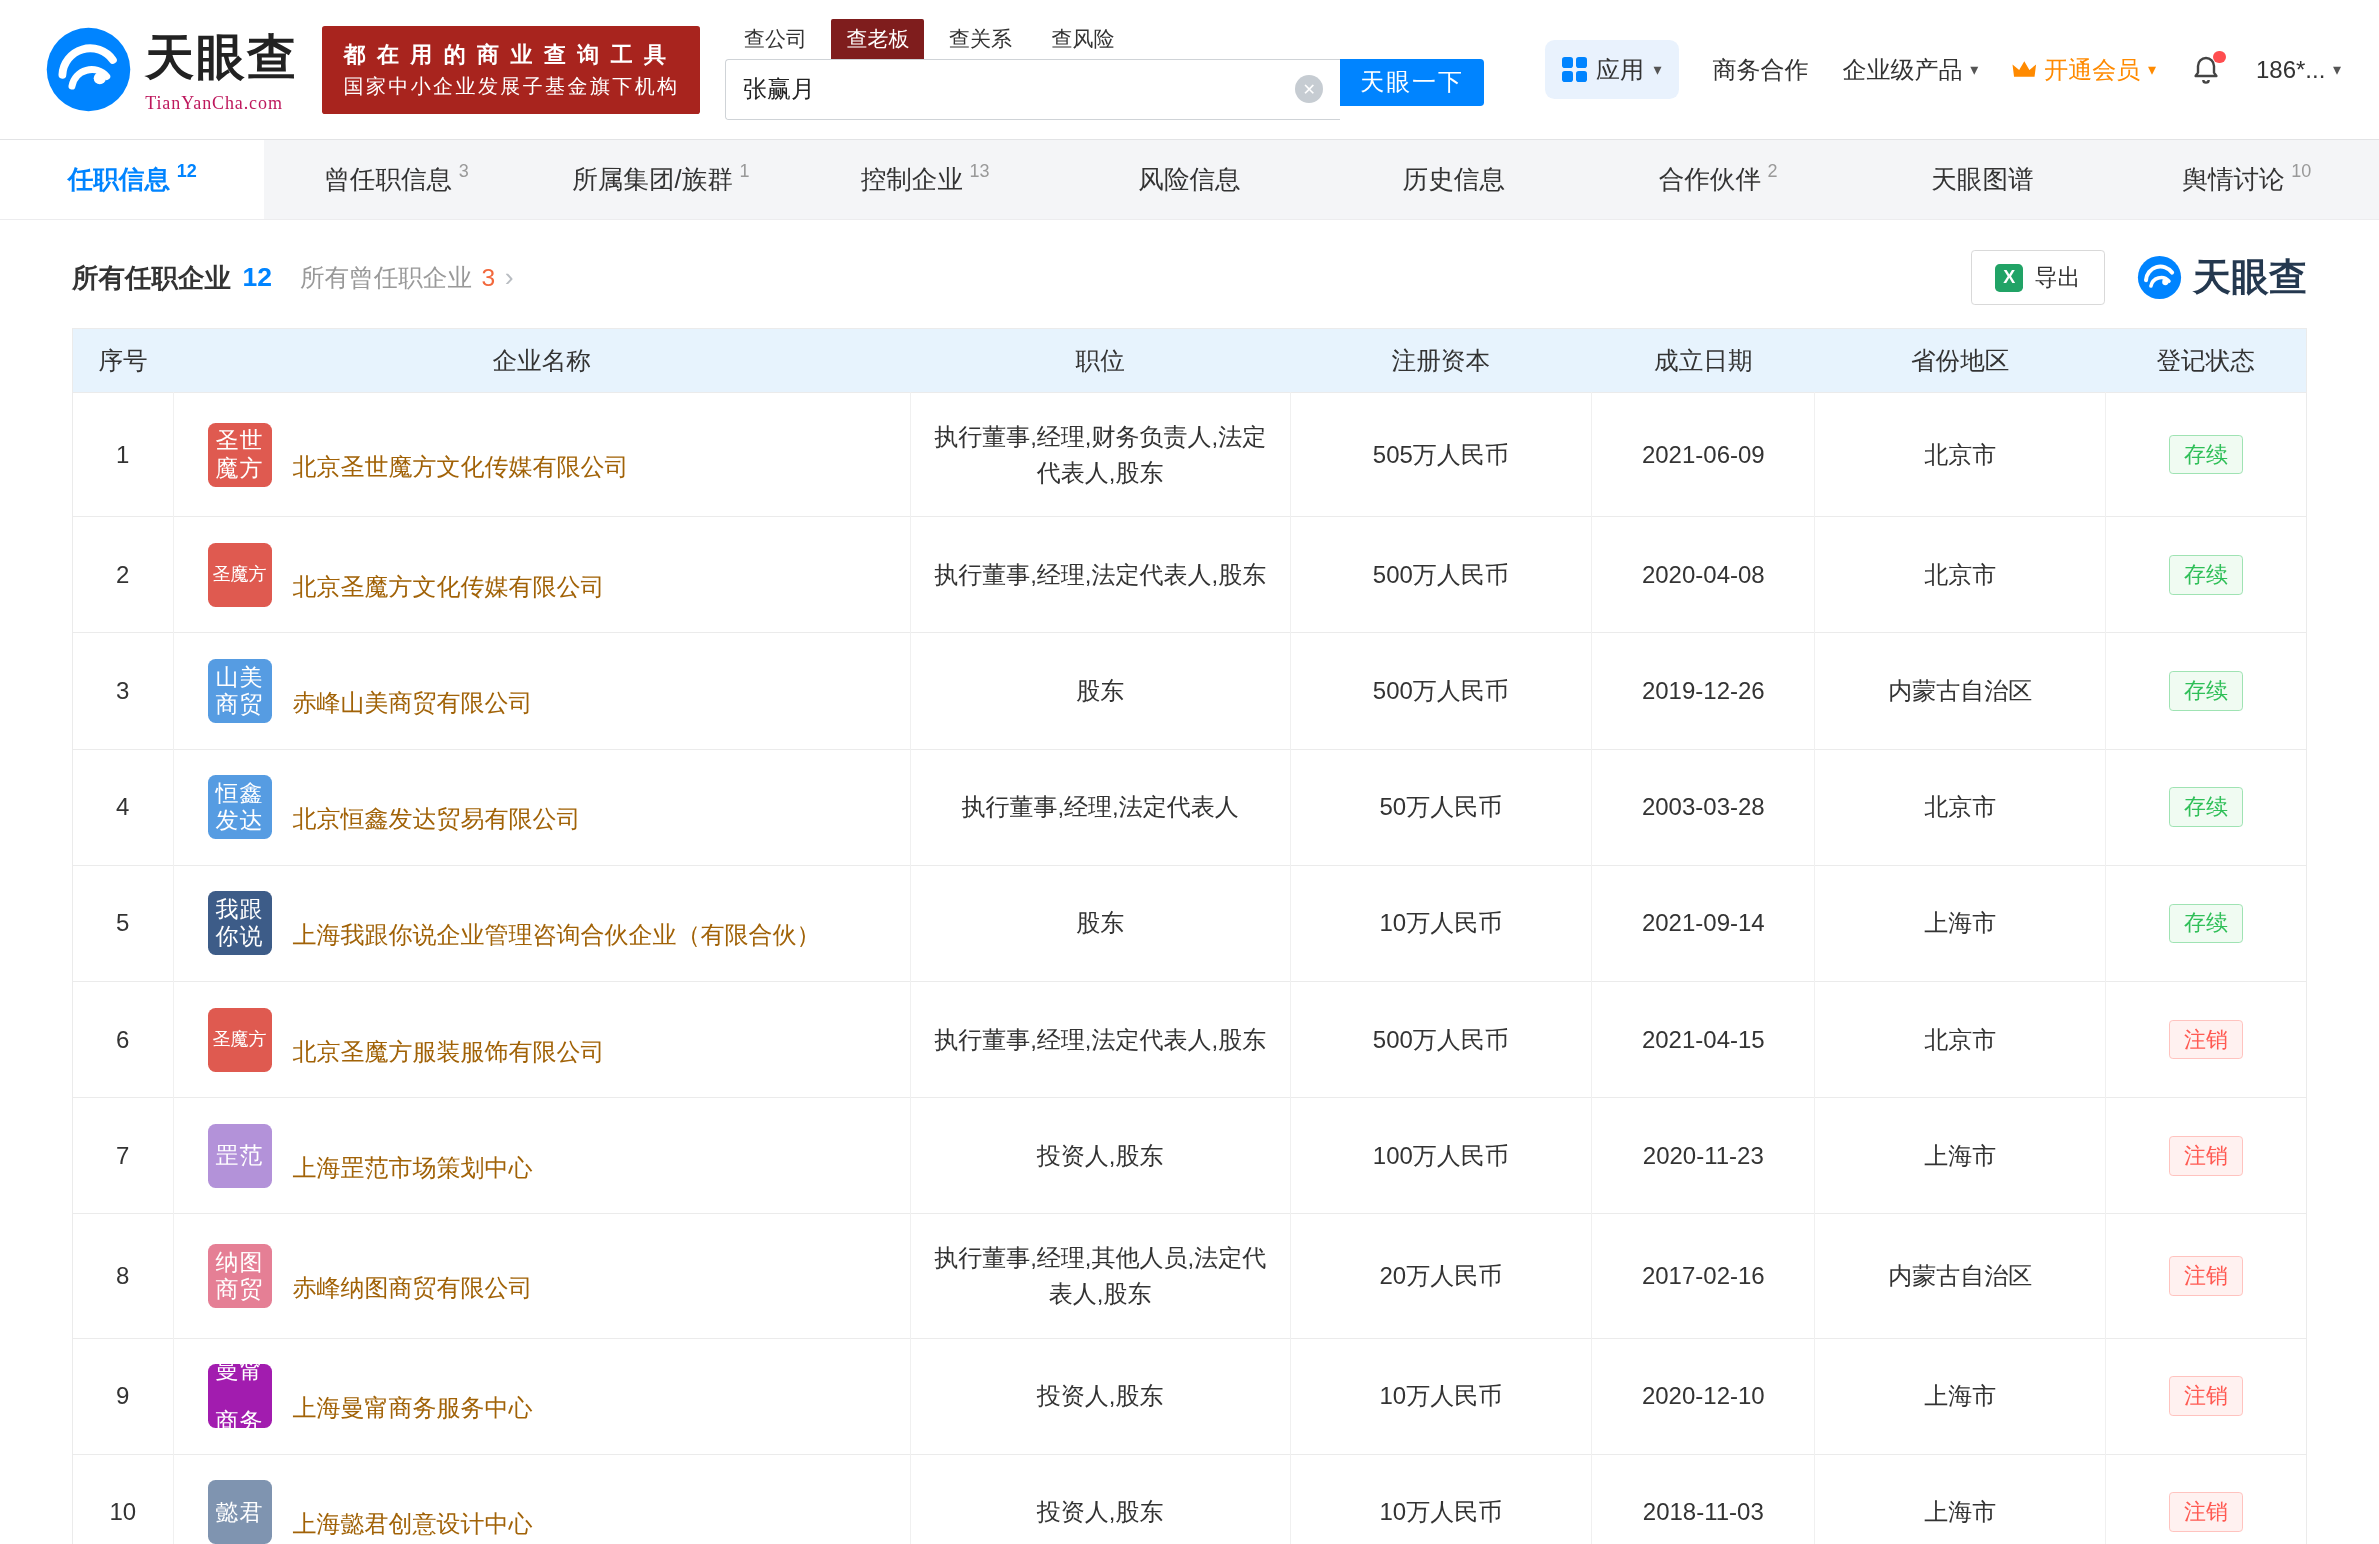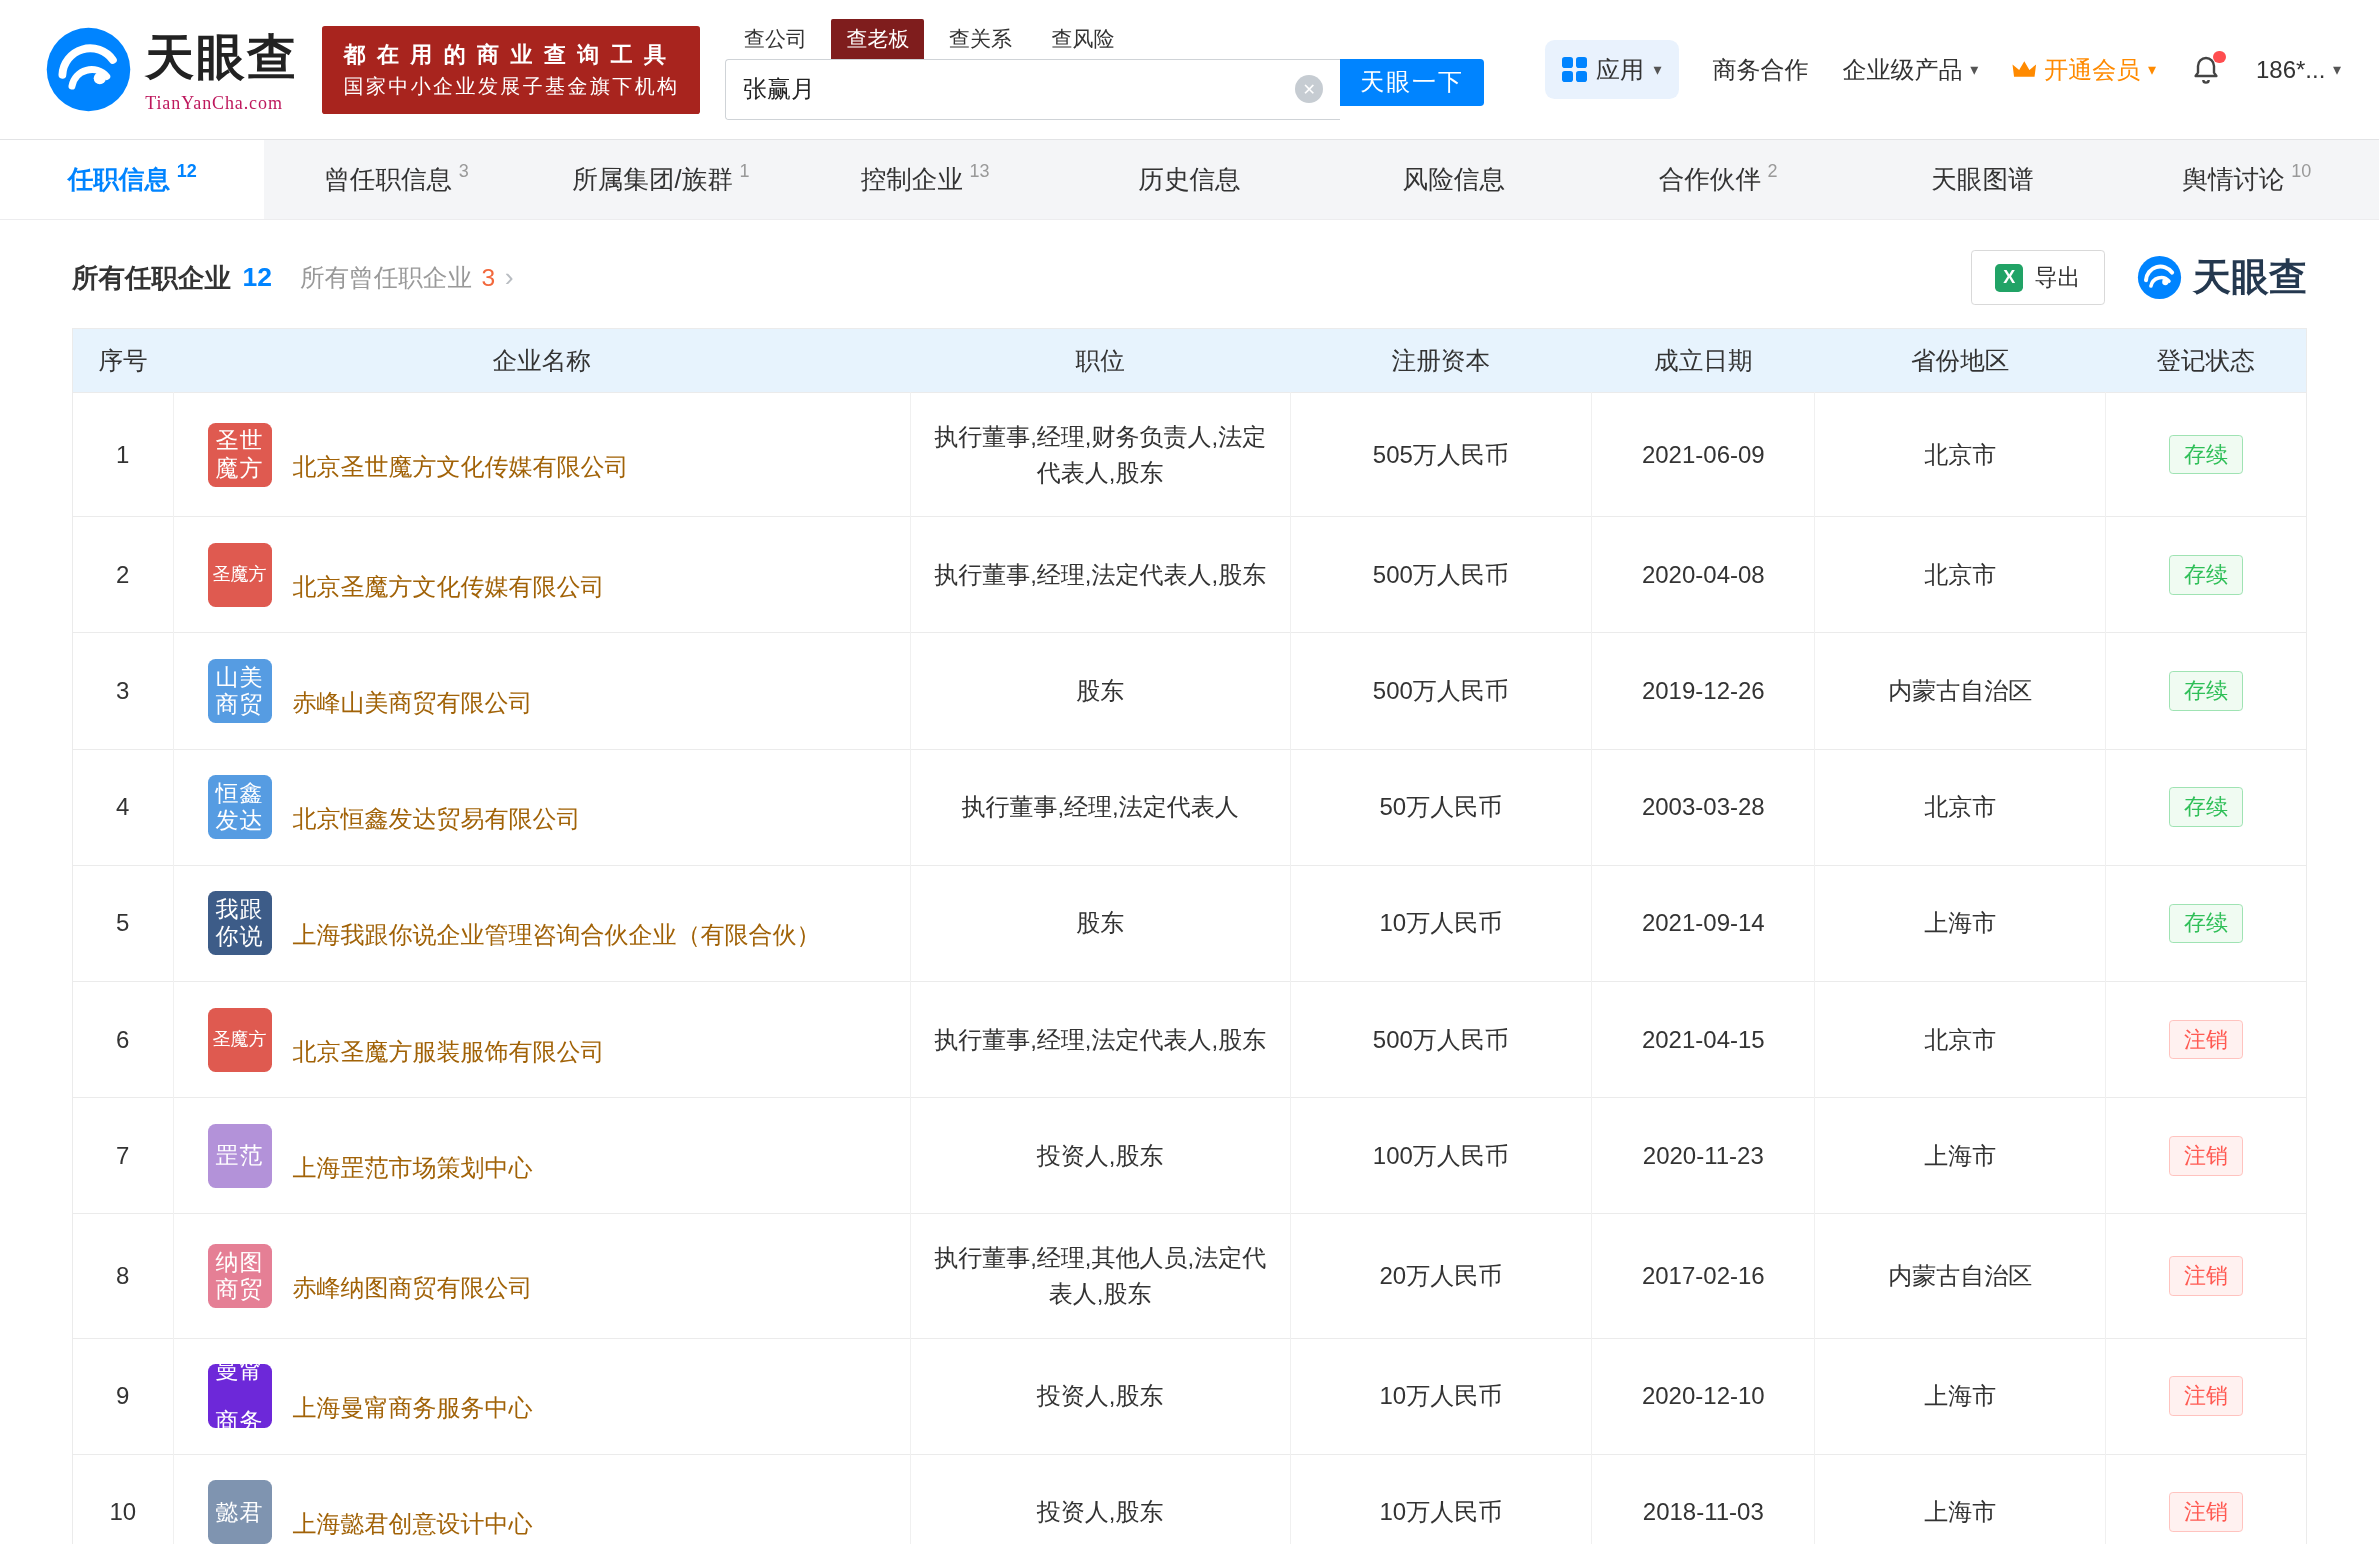--- a/index.html
+++ b/index.html
@@ -163,24 +163,24 @@
     </div>
     <div class="tab">
       <span>所属集团/族群</span>
       <span class="count">1</span>
     </div>
     <div class="tab">
       <span>控制企业</span>
       <span class="count">13</span>
     </div>
     <div class="tab">
+      <span>风险信息</span>
+    </div>
+    <div class="tab">
       <span>历史信息</span>
-    </div>
-    <div class="tab">
-      <span>风险信息</span>
     </div>
     <div class="tab">
       <span>合作伙伴</span>
       <span class="count">2</span>
     </div>
     <div class="tab">
       <span>天眼图谱</span>
     </div>
     <div class="tab">
       <span>舆情讨论</span>
@@ -377,21 +377,21 @@
     <td><span>20万人民币</span></td>
     <td><span>2017-02-16</span></td>
     <td><span>内蒙古自治区</span></td>
     <td><span class="badge cancelled">注销</span></td>
   </tr>
 
   <tr>
     <td><span>9</span></td>
     <td class="col-company-cell">
       <div class="company-flex">
-        <div class="avatar" style="background: #6d28d9; gap: 24px;">
+        <div class="avatar" style="background: #a21caf; gap: 24px;">
           <div class="avatar-line">曼甯</div>
           <div class="avatar-line">商务</div>
         </div>
         <a href="#" class="company-link">上海曼甯商务服务中心</a>
       </div>
     </td>
     <td><span>投资人,股东</span></td>
     <td><span>10万人民币</span></td>
     <td><span>2020-12-10</span></td>
     <td><span>上海市</span></td>

